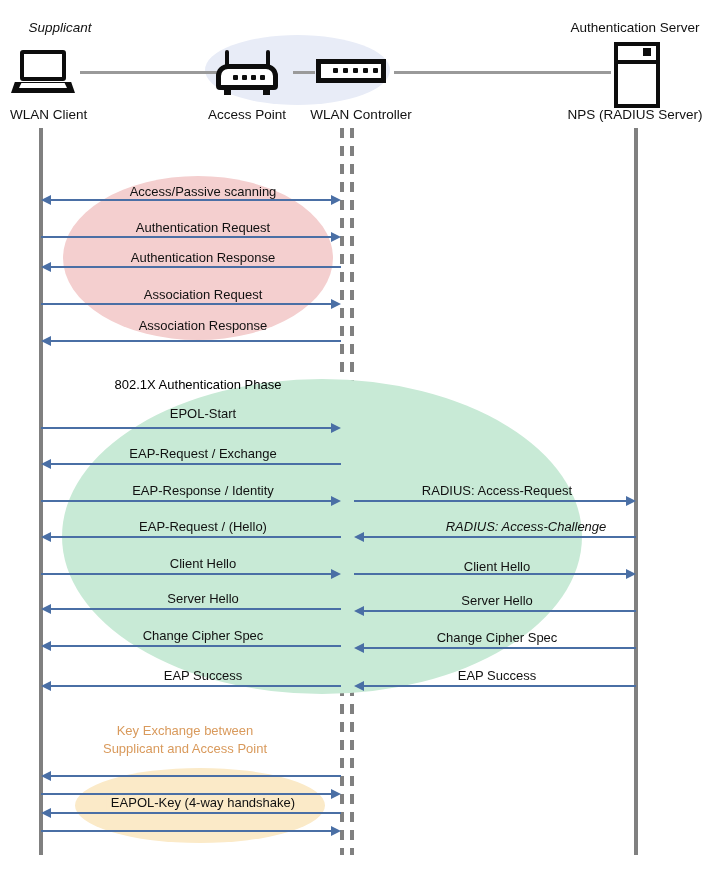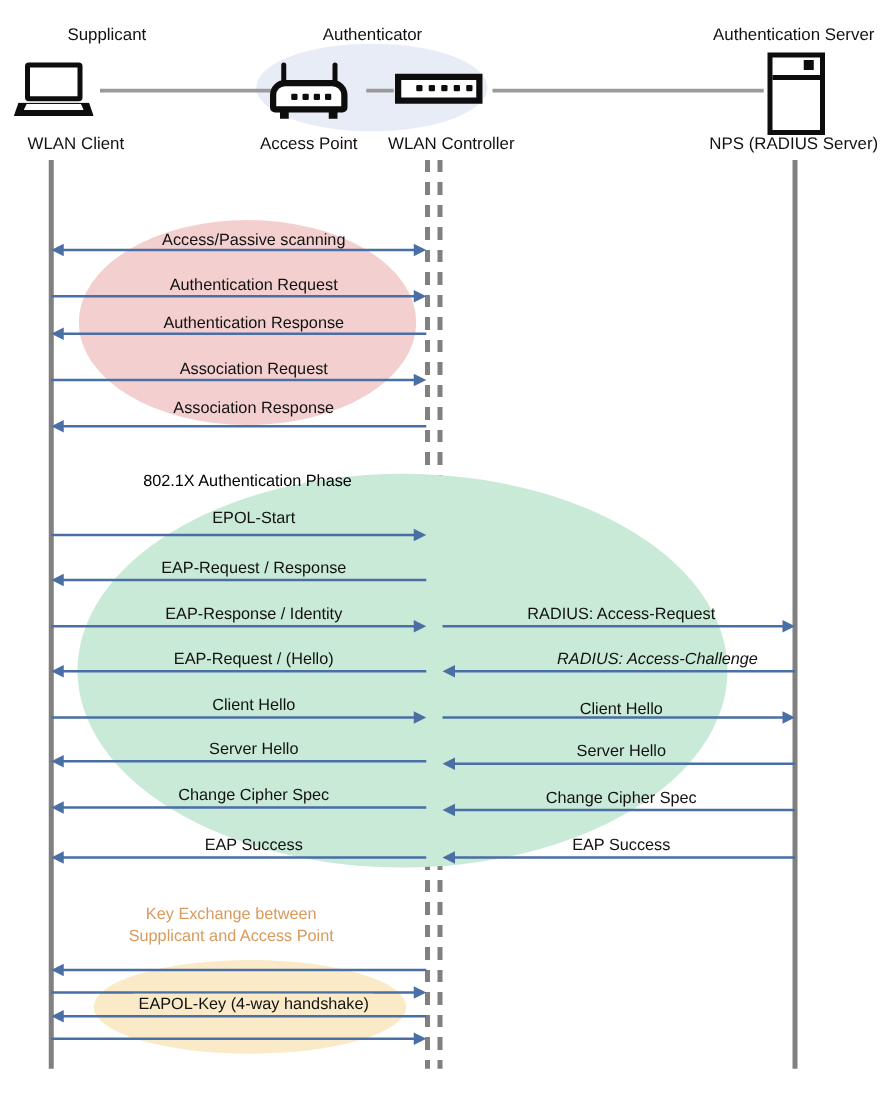--- a/index.html
+++ b/index.html
@@ -124,29 +124,28 @@
 <body>
 
 <div id="stage">
 
   <div class="auth-ellipse" style="left:205px;top:35px;width:185px;height:70px;"></div>
 
   <div class="link-line" style="left:80px;top:71px;width:140px;"></div>
   <div class="link-line" style="left:293px;top:71px;width:22px;"></div>
   <div class="link-line" style="left:394px;top:71px;width:217px;"></div>
 
-  <div class="actor-title" style="left:15px;top:20px;width:92px;text-align:right;padding-left:10px;">Supplicant</div>
+  <div class="actor-title" style="left:4px;top:20px;width:92px;text-align:center;padding-left:10px;font-style:italic;">Supplicant</div>
   <div class="icon" style="left:11px;top:50px;width:64px;height:45px;">
     <div class="laptop-screen"></div>
     <div class="laptop-base"></div>
     <div class="laptop-base-inner"></div>
   </div>
-  <div class="actor-sub" style="left:0px;top:107px;width:110px;text-align:left;padding-left:22px;">WLAN Client</div>
-
-  <div class="actor-title" style="left:198px;top:20px;width:200px;">Authenticator</div>
+  <div class="actor-sub" style="left:0px;top:107px;width:110px;text-align:left;padding-left:10px;">WLAN Client</div>
+
   <div class="icon" style="left:216px;top:50px;width:62px;height:46px;">
     <div class="ap-ant" style="left:9px;"></div>
     <div class="ap-ant" style="left:50px;"></div>
     <div class="ap-body"></div>
     <div class="ap-foot" style="left:8px;"></div>
     <div class="ap-foot" style="left:47px;"></div>
     <div class="ap-led" style="left:17px;"></div>
     <div class="ap-led" style="left:26px;"></div>
     <div class="ap-led" style="left:35px;"></div>
     <div class="ap-led" style="left:44px;"></div>
@@ -216,21 +215,21 @@
     <div class="arrow-head left" style="left:41px;top:336px;"></div>
   </div>
 
   <div>
     <div class="msg-label" style="left:203px;top:406px;text-align:right;">EPOL-Start</div>
     <div class="arrow" style="left:41px;top:427px;width:294px;"></div>
     <div class="arrow-head right" style="left:331px;top:423px;"></div>
   </div>
 
   <div>
-    <div class="msg-label" style="left:203px;top:446px;">EAP-Request / Response</div>
+    <div class="msg-label" style="left:203px;top:446px;">EAP-Request / Exchange</div>
     <div class="arrow" style="left:47px;top:463px;width:294px;"></div>
     <div class="arrow-head left" style="left:41px;top:459px;"></div>
   </div>
 
   <div>
     <div class="msg-label" style="left:203px;top:483px;">EAP-Response / Identity</div>
     <div class="arrow" style="left:41px;top:500px;width:294px;"></div>
     <div class="arrow-head right" style="left:331px;top:496px;"></div>
   </div>
 

